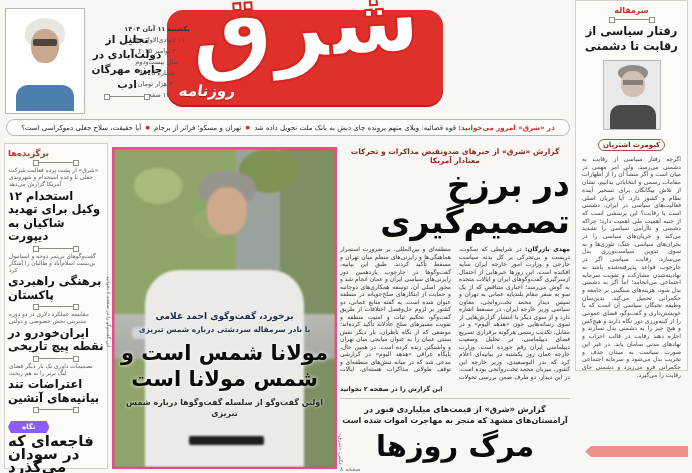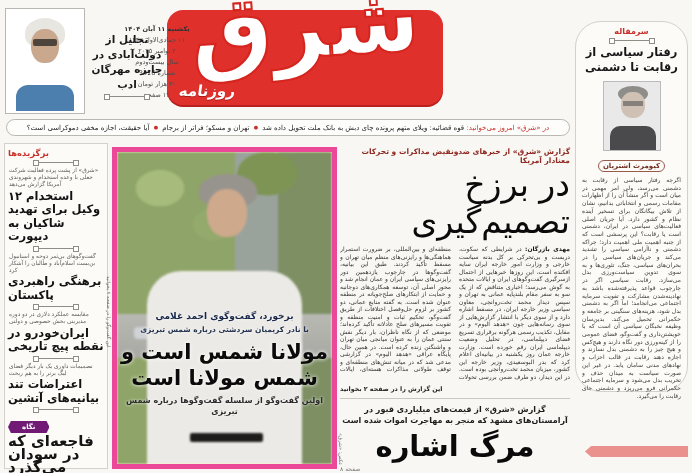--- a/index.html
+++ b/index.html
@@ -4,21 +4,21 @@
 <style>
   html,body{margin:0;padding:0;background:#e9e8e4;}
   *{box-sizing:border-box;font-family:"DejaVu Sans",sans-serif;}
   .page{position:relative;width:692px;height:473px;background:#f8f7f3;overflow:hidden;direction:rtl;}
   .box{background:#fcfbf8;border:1px solid #d3d1c9;}
   .orn{width:34px;margin:4px auto;border-top:1px solid #8f8d86;position:relative;height:0;}
   .orn::before,.orn::after{content:"";position:absolute;top:-3px;width:4px;height:4px;border:1px solid #8f8d86;background:#fff;}
   .orn::before{right:-6px}.orn::after{left:-6px}
 
   
-  .editorial{position:absolute;top:21px;right:4px;width:113px;height:371px;padding:5px 6px;text-align:center;border-radius:26px;}
+  .editorial{position:absolute;top:0;right:4px;width:113px;height:371px;padding:5px 6px;text-align:center;}
   .ed-section{color:#c9302a;font-weight:bold;font-size:8px;}
   .ed-title{font-weight:bold;font-size:11.5px;line-height:15px;color:#171717;margin-top:3px;}
   .ed-photo{width:58px;height:70px;margin:6px auto 2px;border:1px solid #bbb;background:#e9e9e9;position:relative;overflow:hidden;}
   .ed-hair{position:absolute;top:4px;left:14px;width:30px;height:16px;border-radius:50%;background:#8f8d8a;}
   .ed-face{position:absolute;top:10px;left:17px;width:24px;height:26px;border-radius:45%;background:#cfc2b4;}
   .ed-glass{position:absolute;top:19px;left:19px;width:20px;height:5px;background:#555;opacity:.6;}
   .ed-suit{position:absolute;bottom:0;left:6px;width:46px;height:24px;background:#4a4a4c;border-radius:10px 10px 0 0;}
   .ed-author{display:inline-block;border:1px solid #9a5a4a;border-radius:9px;color:#6e2c1e;font-size:7px;font-weight:bold;padding:1px 4px;margin:2px auto 4px;}
   .ed-body{font-size:6px;line-height:7.7px;text-align:justify;color:#3c3c3c;height:252px;overflow:hidden;}
   .ed-band{position:absolute;right:4px;bottom:16px;width:103px;height:11px;background:rgba(223,62,58,.55);clip-path:polygon(100% 0,6% 0,0 50%,6% 100%,100% 100%);}
@@ -38,34 +38,34 @@
   .tribute-h{font-size:10.5px;font-weight:bold;line-height:15px;color:#1a1a1a;}
 
   .masthead{position:absolute;top:10px;right:249px;width:276px;height:95px;background:#e0302c;border-radius:16px;box-shadow:0 2px 0 #b8201d;}
   .mast-logo{position:absolute;top:-30px;right:10px;width:256px;text-align:center;font-size:92px;font-weight:bold;color:#fff;-webkit-text-stroke:2px #d6241f;text-shadow:0 0 1px #d6241f;transform:rotate(-4deg);line-height:1;}
   .mast-label{position:absolute;bottom:5px;left:12px;color:#fff;font-weight:bold;font-size:15px;transform:skewX(-8deg);letter-spacing:1px;text-shadow:0 1px 0 #a81b18;}
   .dates{position:absolute;top:24px;left:119px;width:76px;text-align:center;color:#4c4c4c;font-size:6.5px;line-height:11px;}
   .dates .d0{font-weight:bold;color:#333;}
 
   
   .ticker{position:absolute;top:119px;right:122px;left:6px;height:17px;border:1px solid #b9b7b0;border-radius:9px;background:#fdfdfb;text-align:center;font-size:7px;line-height:15px;color:#222;white-space:nowrap;overflow:hidden;}
-  .ticker .lbl{color:#c9302a;font-weight:normal;}
+  .ticker .lbl{color:#c9302a;font-weight:bold;}
   .ticker .bl{color:#c9302a;font-size:5px;vertical-align:1px;padding:0 2px;}
 
   
   .highlights{position:absolute;top:143px;left:4px;width:104px;height:326px;padding:4px 3px;text-align:left;}
   .hl-title{color:#c9302a;font-weight:bold;font-size:8.5px;}
   .hl-kicker{font-size:5.8px;line-height:7.2px;color:#5d5d5d;margin:2px 1px 1px;}
   .hl-head{font-size:11.5px;line-height:13.5px;font-weight:bold;color:#121212;}
-  .negah{display:inline-block;background:#701a75;color:#fff;font-size:7px;font-weight:bold;padding:2px 14px;clip-path:polygon(7% 0,93% 0,100% 50%,93% 100%,7% 100%,0 50%);margin:3px 0 2px;}
+  .negah{display:inline-block;background:#8b5cf6;color:#fff;font-size:7px;font-weight:bold;padding:2px 14px;clip-path:polygon(7% 0,93% 0,100% 50%,93% 100%,7% 100%,0 50%);margin:3px 0 2px;}
   .negah-title{font-size:15px;font-weight:bold;line-height:13px;color:#141414;}
   .negah-sub{font-size:5.8px;color:#5d5d5d;margin-top:2px;}
 
   
-  .centerphoto{position:absolute;top:147px;left:112px;width:225px;height:322px;border:5px solid #ec4899;overflow:hidden;background:#fef9c3;}
+  .centerphoto{position:absolute;top:147px;left:112px;width:225px;height:322px;border:2px solid #ec4899;overflow:hidden;background:#ef4444;}
   .cp-art{position:absolute;inset:0;filter:blur(1.1px);}
   .cp-bg{position:absolute;inset:0;background:
       linear-gradient(90deg,#8fa468 0 55%,#9aa39b 55% 75%,#7d8f63 75%);}
   .cp-bg2{position:absolute;top:0;left:0;right:0;height:58%;background:
       radial-gradient(40px 30px at 20% 20%,#a7bb7c 0 60%,transparent 61%),
       radial-gradient(50px 36px at 70% 12%,#7e9455 0 60%,transparent 61%),
       radial-gradient(34px 26px at 45% 40%,#94a96c 0 60%,transparent 61%);}
   .cp-street{position:absolute;top:52%;left:0;right:0;height:14%;background:linear-gradient(#b9b9b4,#a9a9a4);}
   .cp-car{position:absolute;top:56%;left:8%;width:34px;height:12px;border-radius:4px;background:#cfd3d6;}
   .cp-hair{position:absolute;top:7%;left:38%;width:58px;height:34px;border-radius:50% 50% 42% 42%;background:#97948e;}
@@ -75,22 +75,22 @@
   .cp-text{position:absolute;left:0;right:0;text-align:center;}
   .cp-kicker{top:51%;font-size:9px;font-weight:bold;color:#16264a;text-shadow:0 0 3px #fff;}
   .cp-sub{top:55.5%;font-size:7.5px;font-weight:bold;color:#23324f;text-shadow:0 0 3px #fff;}
   .cp-head{top:60%;font-size:21px;line-height:26px;font-weight:bold;color:#0b0b0b;text-shadow:0 0 4px #fff;}
   .cp-dek{top:78%;font-size:8px;font-weight:bold;line-height:11px;color:#2a2a2a;text-shadow:0 0 3px #fff;}
   .vnote{position:absolute;top:147px;left:106px;height:200px;writing-mode:vertical-rl;font-size:5px;color:#6a6a6a;letter-spacing:.5px;}
   .vcredit{position:absolute;bottom:8px;left:338px;height:130px;writing-mode:vertical-rl;font-size:5px;color:#6a6a6a;}
 
   
   .mainstory{position:absolute;top:147px;right:122px;width:230px;height:322px;}
-  .ms-kicker{color:#8f2a22;font-weight:bold;font-size:7.5px;text-align:right;}
-  .ms-head{font-weight:normal;font-size:33px;line-height:37px;color:#0a0a0a;text-align:right;letter-spacing:-1px;margin-top:1px;}
+  .ms-kicker{color:#8f2a22;font-weight:bold;font-size:7.5px;text-align:center;}
+  .ms-head{font-weight:bold;font-size:33px;line-height:37px;color:#0a0a0a;text-align:right;letter-spacing:-1px;margin-top:1px;}
   .ms-body{margin-top:5px;height:138px;overflow:hidden;column-count:2;column-gap:8px;font-size:6px;line-height:7.5px;text-align:justify;color:#333;}
   .ms-body b{color:#111;}
   .ms-cont{font-size:6.3px;font-weight:bold;text-align:left;color:#222;margin-top:2px;}
   .ms-div{border:0;border-top:1px solid #c9c7c0;margin:6px 0 5px;}
   .bs-kicker{font-size:8px;font-weight:bold;line-height:11px;color:#1c1c1c;text-align:center;}
   .bs-head{font-size:29px;font-weight:bold;color:#0a0a0a;text-align:center;margin-top:3px;}
   .bs-page{font-size:6px;color:#777;text-align:left;margin-top:2px;}
 </style>
 </head>
 <body>
@@ -139,21 +139,21 @@
     <div class="ed-body">اگرچه رفتار سیاسی از رقابت به دشمنی می‌رسد، ولی امر مهمی در میان است و اگر منشأ آن را از اظهارات مقامات رسمی و انتخاباتی بدانیم، نشان از تلاش بیگانگان برای تسخیر آینده نظام و کشور دارد. آیا جریان اصلی فعالیت‌های سیاسی در ایران، دشمنی است یا رقابت؟ این پرسشی است که از جنبه اهمیت ملی اهمیت دارد؛ چراکه دشمنی و ناآرامی سیاسی را تشدید می‌کند و جریان‌های سیاسی را در بحران‌های سیاسی، جنگ، تئوری‌ها و به سوی تدوین سیاست‌ورزی بدل می‌سازد. رقابت سیاسی اگر در چارچوب قواعد پذیرفته‌شده باشد به نهادینه‌شدن مشارکت و تقویت سرمایه اجتماعی می‌انجامد؛ اما اگر به دشمنی بدل شود، هزینه‌های سنگینی بر جامعه و حکمرانی تحمیل می‌کند. بدین‌سان وظیفه نخبگان سیاسی آن است که با خویشتن‌داری و گفت‌وگو، فضای عمومی را از کینه‌ورزی دور نگاه دارند و هیچ‌کس و هیچ چیز را به دشمنی بدل نسازند و اجازه دهند رقابت در قالب احزاب و نهادهای مدنی سامان یابد. در غیر این صورت سیاست به میدان حذف و تخریب بدل می‌شود و سرمایه اجتماعی حکمرانی فرو می‌ریزد و دشمنی جای رقابت را می‌گیرد.</div>
   </div>
   <div class="ed-band"></div>
 
   <div class="ticker">
     <span class="lbl">در «شرق» امروز می‌خوانید:</span>
     <span>قوه قضائیه: ویلای متهم پرونده چای دبش به بانک ملت تحویل داده شد</span>
     <span class="bl">●</span>
     <span>تهران و مسکو؛ فراتر از برجام</span>
     <span class="bl">●</span>
-    <span>آیا حقیقت، اجازه مخفی دموکراسی است؟</span>
+    <span>آیا حقیقت، سلاح جعلی دموکراسی است؟</span>
   </div>
 
   <div class="highlights box">
     <div class="hl-title">برگزیده‌ها</div>
     <div class="orn"></div>
 
     <div>
       <div class="hl-kicker">«شرق» از پشت پرده فعالیت شرکت جعلی با وعده استخدام و شهروندی آمریکا گزارش می‌دهد</div>
       <div class="hl-head">استخدام ۱۲ وکیل برای تهدید شاکیان به دیپورت</div>
     </div>
@@ -189,31 +189,31 @@
       <div class="cp-bg"></div>
       <div class="cp-bg2"></div>
       <div class="cp-street"></div>
       <div class="cp-car"></div>
       <div class="cp-hair"></div>
       <div class="cp-face"></div>
       <div class="cp-shirt"></div>
       <div class="cp-belt"></div>
     </div>
     <div class="cp-text cp-kicker">برخورد، گفت‌وگوی احمد غلامی</div>
-    <div class="cp-text cp-sub">با نادر کریمیان سردشتی درباره شمس تبریزی</div>
+    <div class="cp-text cp-sub">با نادر سرمقاله سردشتی درباره شمس تبریزی</div>
     <div class="cp-text cp-head">مولانا شمس است و شمس مولانا است</div>
     <div class="cp-text cp-dek">اولین گفت‌وگو از سلسله گفت‌وگوها درباره شمس تبریزی</div>
   </div>
   <div class="vnote">این گفت‌وگو را در صفحه ۷ بخوانید</div>
   <div class="vcredit">عکس: «شرق»</div>
 
   <div class="mainstory">
     <div class="ms-kicker">گزارش «شرق» از خبرهای ضدونقیض مذاکرات و تحرکات معنادار آمریکا</div>
     <div class="ms-head">در برزخ تصمیم‌گیری</div>
     <div class="ms-body"><b>مهدی بازرگان:</b><span> در شرایطی که سکوت، دربست و بی‌تحرکی بر کل بدنه سیاست خارجی و وزارت امور خارجه ایران سایه افکنده است، این روزها خبرهایی از احتمال ازسرگیری گفت‌وگوهای ایران و ایالات متحده به گوش می‌رسد؛ اخباری متناقض که از یک سو به سفر مقام بلندپایه عمانی به تهران و سپس دیدار محمد تخت‌روانچی، معاون سیاسی وزیر خارجه ایران، در مسقط اشاره دارد و از سوی دیگر با انتشار گزارش‌هایی از سوی رسانه‌هایی چون «هدهد الیوم» و در مقابل، تکذیب رسمی هرگونه برقراری تسریع فضای دیپلماسی، در تحلیل وضعیت دیپلماسی ایران رقم خورده است. وزارت خارجه عمان روز یکشنبه در بیانیه‌ای اعلام کرد که بدر البوسعیدی، وزیر خارجه این کشور، میزبان محمد تخت‌روانچی بوده است. در این دیدار، دو طرف ضمن بررسی تحولات منطقه‌ای و بین‌المللی، بر ضرورت استمرار هماهنگی‌ها و رایزنی‌های منظم میان تهران و مسقط تأکید کردند. طبق این بیانیه، گفت‌وگوها در چارچوب یازدهمین دور رایزنی‌های سیاسی ایران و عمان انجام شد و محور اصلی آن، توسعه همکاری‌های دوجانبه و حمایت از ابتکارهای صلح‌جویانه در منطقه عنوان شده است. به گفته منابع عمانی، دو کشور بر لزوم حل‌وفصل اختلافات از طریق گفت‌وگو، تحکیم ثبات و امنیت منطقه و تقویت مسیرهای صلح عادلانه تأکید کرده‌اند؛ موضعی که از نگاه ناظران، بار دیگر نقش سنتی عمان را به عنوان میانجی میان تهران و واشنگتن زنده کرده است. در همین حال، پایگاه عراقی «هدهد الیوم» در گزارشی مدعی شد که در میانه تنش‌های منطقه‌ای و توقف طولانی مذاکرات هسته‌ای، ایالات متحده از طریق عمان پیامی رسمی برای تهران ارسال کرده است.</span></div>
     <div class="ms-cont">این گزارش را در صفحه ۲ بخوانید</div>
     <hr class="ms-div">
     <div class="bs-kicker">گزارش «شرق» از قیمت‌های میلیاردی قبور در آرامستان‌های مشهد که منجر به مهاجرت اموات شده است</div>
-    <div class="bs-head">مرگ اشاره</div>
+    <div class="bs-head">مرگ روزها</div>
     <div class="bs-page">صفحه ۸</div>
   </div>
 
 </div>
 
 </body></html>

